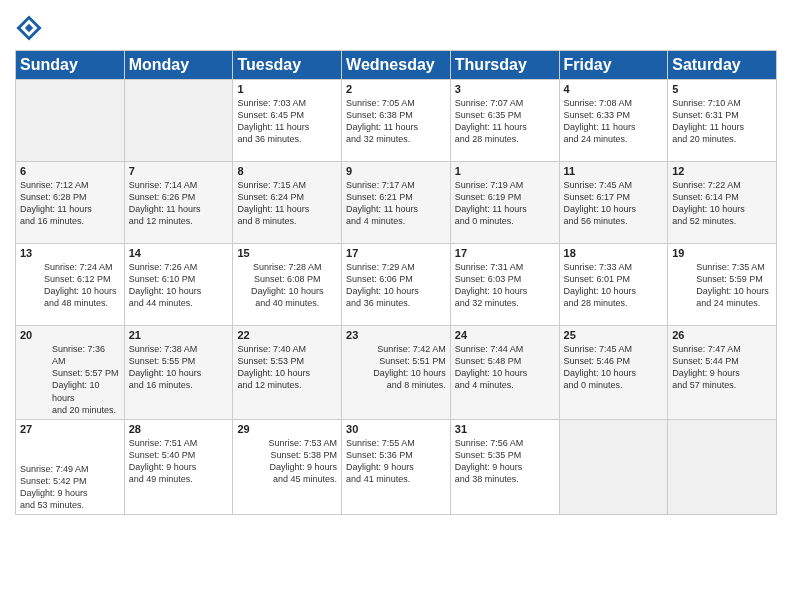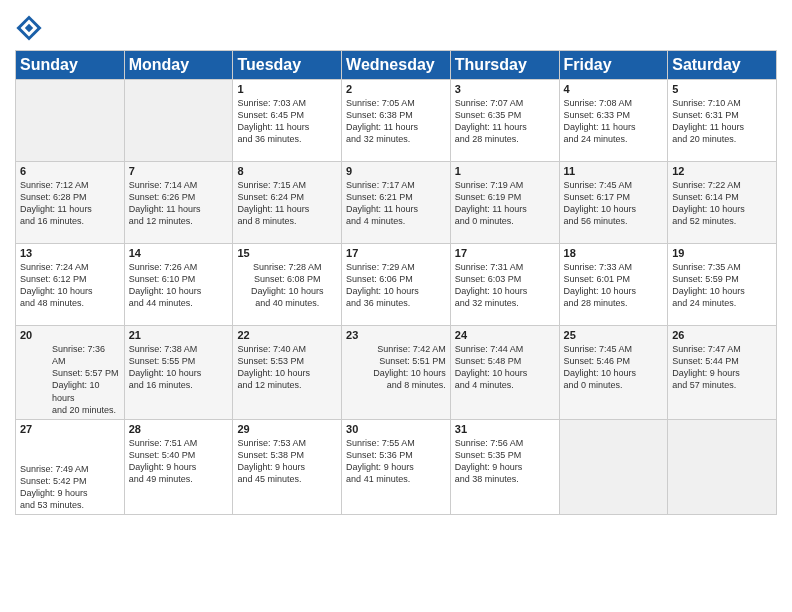--- a/index.html
+++ b/index.html
@@ -223,21 +223,21 @@
             <span class="day-number">12</span>
             <div class="day-info" style="white-space: pre-line;">Sunrise: 7:22 AM
 Sunset: 6:14 PM
 Daylight: 10 hours
 and 52 minutes.</div>
           </td>
         </tr>
         <tr>
           <td>
             <span class="day-number">13</span>
-            <div class="day-info" style="white-space: pre-line;">Sunrise: 7:24 AM
+            <div class="day-info" style="white-space: pre-line; margin-left: 24px;">Sunrise: 7:24 AM
 Sunset: 6:12 PM
 Daylight: 10 hours
 and 48 minutes.</div>
           </td>
           <td>
             <span class="day-number">14</span>
             <div class="day-info" style="white-space: pre-line;">Sunrise: 7:26 AM
 Sunset: 6:10 PM
 Daylight: 10 hours
 and 44 minutes.</div>
@@ -265,21 +265,21 @@
           </td>
           <td>
             <span class="day-number">18</span>
             <div class="day-info" style="white-space: pre-line;">Sunrise: 7:33 AM
 Sunset: 6:01 PM
 Daylight: 10 hours
 and 28 minutes.</div>
           </td>
           <td>
             <span class="day-number">19</span>
-            <div class="day-info" style="white-space: pre-line;">Sunrise: 7:35 AM
+            <div class="day-info" style="white-space: pre-line; margin-left: 24px;">Sunrise: 7:35 AM
 Sunset: 5:59 PM
 Daylight: 10 hours
 and 24 minutes.</div>
           </td>
         </tr>
         <tr>
           <td>
             <span class="day-number">20</span>
             <div class="day-info" style="white-space: pre-line; margin-left: 32px;">Sunrise: 7:36 AM
 Sunset: 5:57 PM
@@ -339,21 +339,21 @@
           </td>
           <td>
             <span class="day-number">28</span>
             <div class="day-info" style="white-space: pre-line;">Sunrise: 7:51 AM
 Sunset: 5:40 PM
 Daylight: 9 hours
 and 49 minutes.</div>
           </td>
           <td>
             <span class="day-number">29</span>
-            <div class="day-info" style="white-space: pre-line;">Sunrise: 7:53 AM
+            <div class="day-info" style="white-space: pre-line; text-align: right;">Sunrise: 7:53 AM
 Sunset: 5:38 PM
 Daylight: 9 hours
 and 45 minutes.</div>
           </td>
           <td>
             <span class="day-number">30</span>
             <div class="day-info" style="white-space: pre-line;">Sunrise: 7:55 AM
 Sunset: 5:36 PM
 Daylight: 9 hours
 and 41 minutes.</div>

